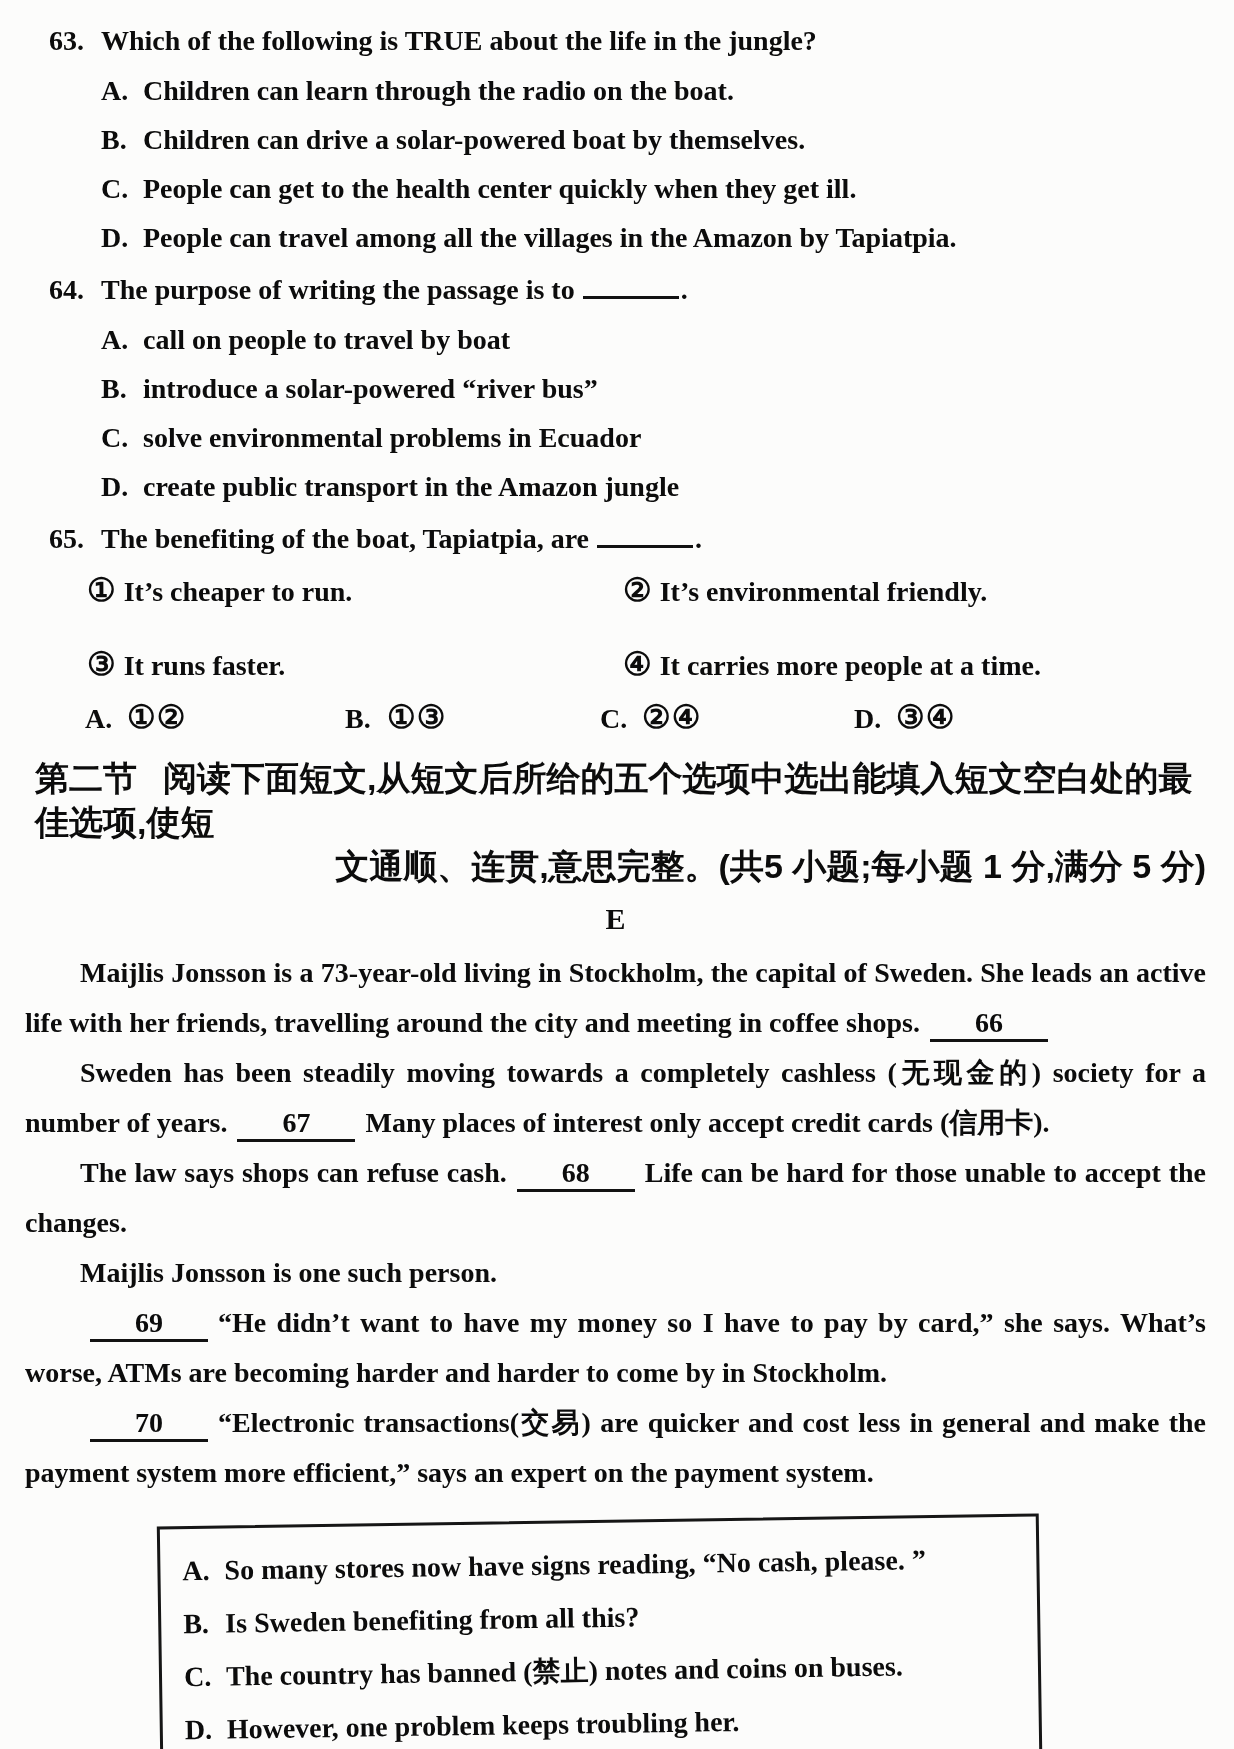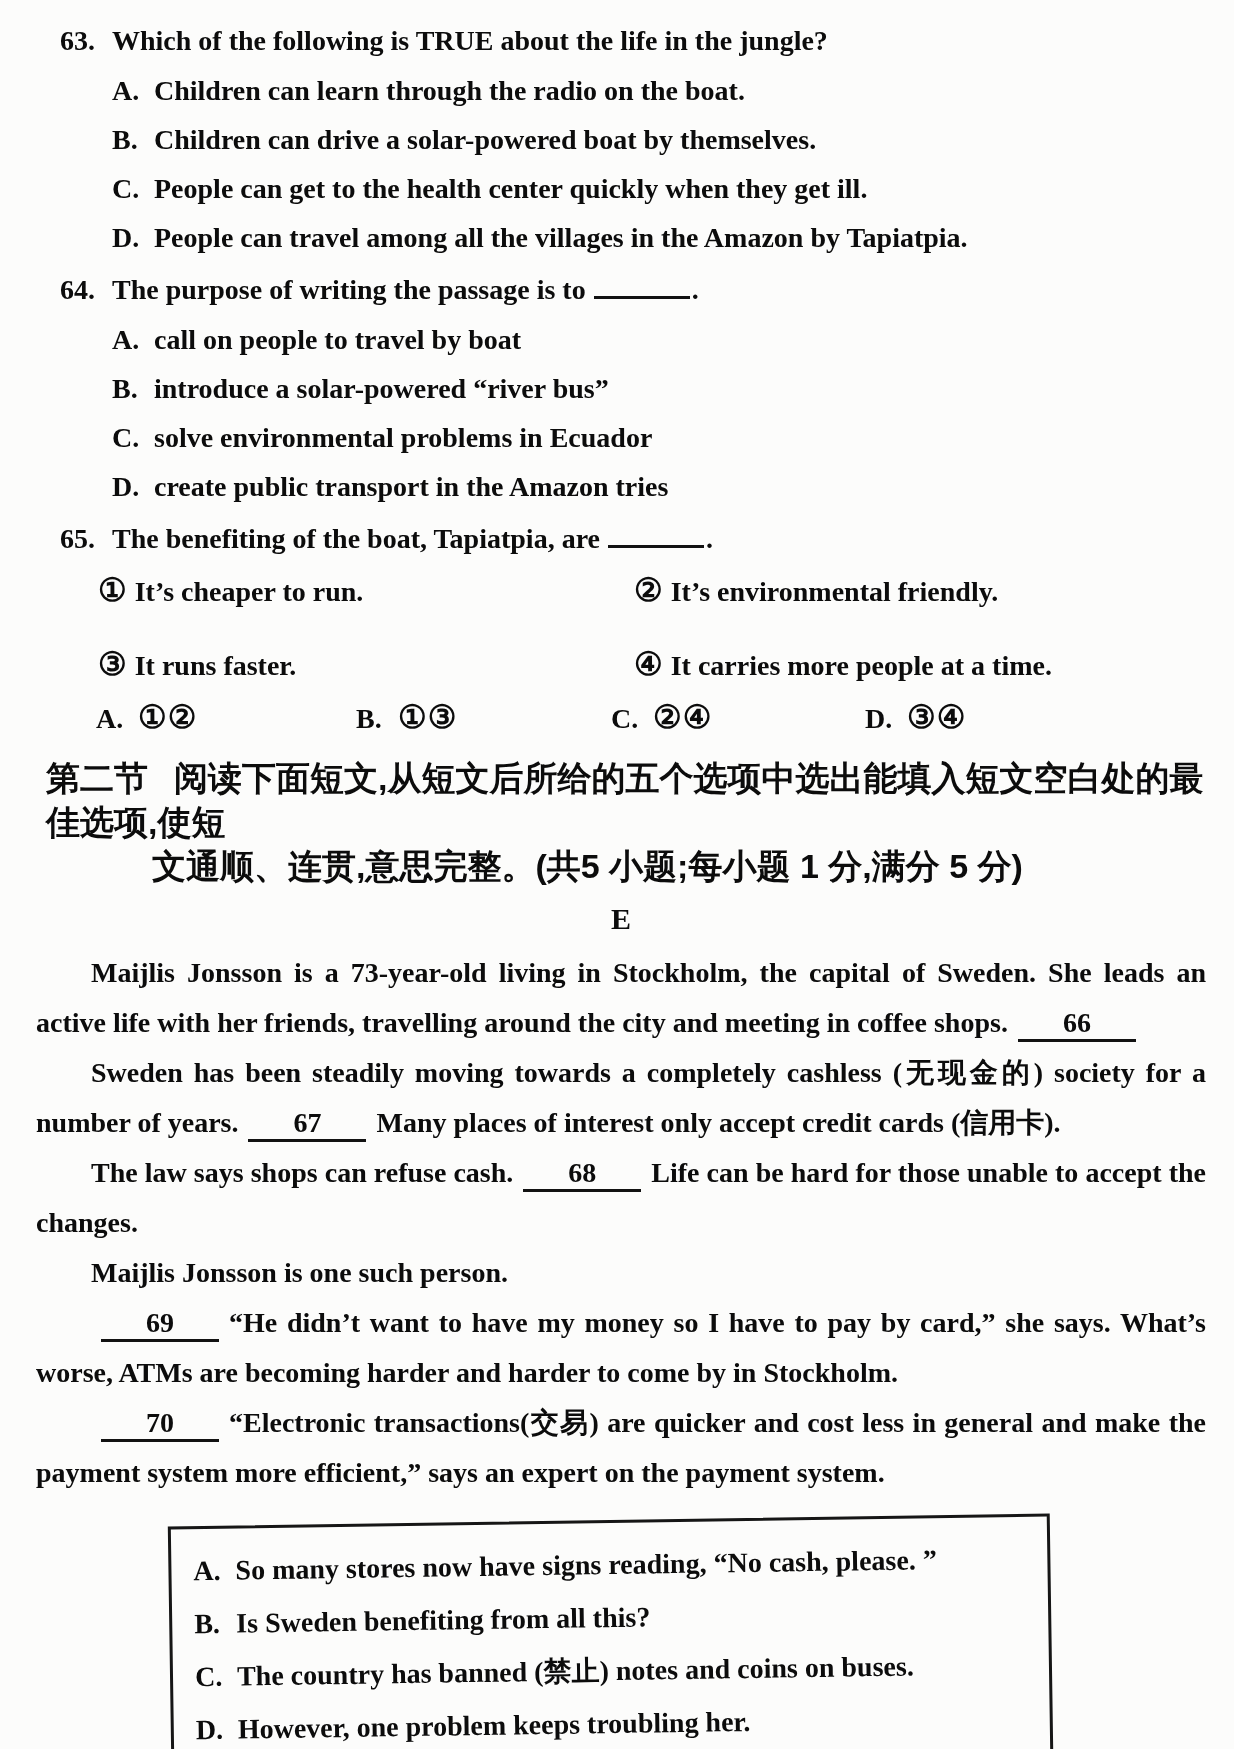--- a/index.html
+++ b/index.html
@@ -11,21 +11,21 @@
     background: #fcfcfb;
     color: #0c0c0c;
     font-family: "Liberation Serif", serif;
     font-weight: 700;
     font-size: 28px;
   }
   .page {
     box-sizing: border-box;
     width: 1234px;
     height: 1749px;
-    padding: 24px 28px 0 36px;
+    padding: 24px 28px 0 25px;
   }
   
   .q-stem {
     padding-left: 24px;
     line-height: 34px;
     margin-bottom: 16px;
     white-space: nowrap;
   }
   .q-num {
     display: inline-block;
@@ -73,21 +73,21 @@
   .choice-pair { font-size: 32px; letter-spacing: 1px; }
   
   .sec2 {
     font-family: "Liberation Sans", sans-serif;
     font-weight: 700;
     font-size: 34px;
     margin: 6px 0 10px 10px;
     line-height: 44px;
   }
   .sec2-label { margin-right: 26px; }
-  .sec2-line2 { padding-left: 106px; }
+  .sec2-line2 { padding-left: 106px; text-align: right; }
   
   .passage-title {
     text-align: center;
     font-size: 30px;
     line-height: 42px;
     margin: 4px 0 8px 0;
   }
   .para {
     margin: 0;
     text-align: justify;
@@ -150,21 +150,21 @@
     <div class="opt-line">
       <span class="opt-letter">A.</span><span>call on people to travel by boat</span>
     </div>
     <div class="opt-line">
       <span class="opt-letter">B.</span><span>introduce a solar-powered “river bus”</span>
     </div>
     <div class="opt-line">
       <span class="opt-letter">C.</span><span>solve environmental problems in Ecuador</span>
     </div>
     <div class="opt-line">
-      <span class="opt-letter">D.</span><span>create public transport in the Amazon tries</span>
+      <span class="opt-letter">D.</span><span>create public transport in the Amazon jungle</span>
     </div>
   </section>
 
   <section>
     <div class="q-stem">
       <span class="q-num">65.</span><span>The benefiting of the boat, Tapiatpia, are</span><span class="stem-blank"></span><span>.</span>
     </div>
     <div class="circ-grid">
       <div class="circ-item">
         <span class="circ-num">①</span><span>It’s cheaper to run.</span>

